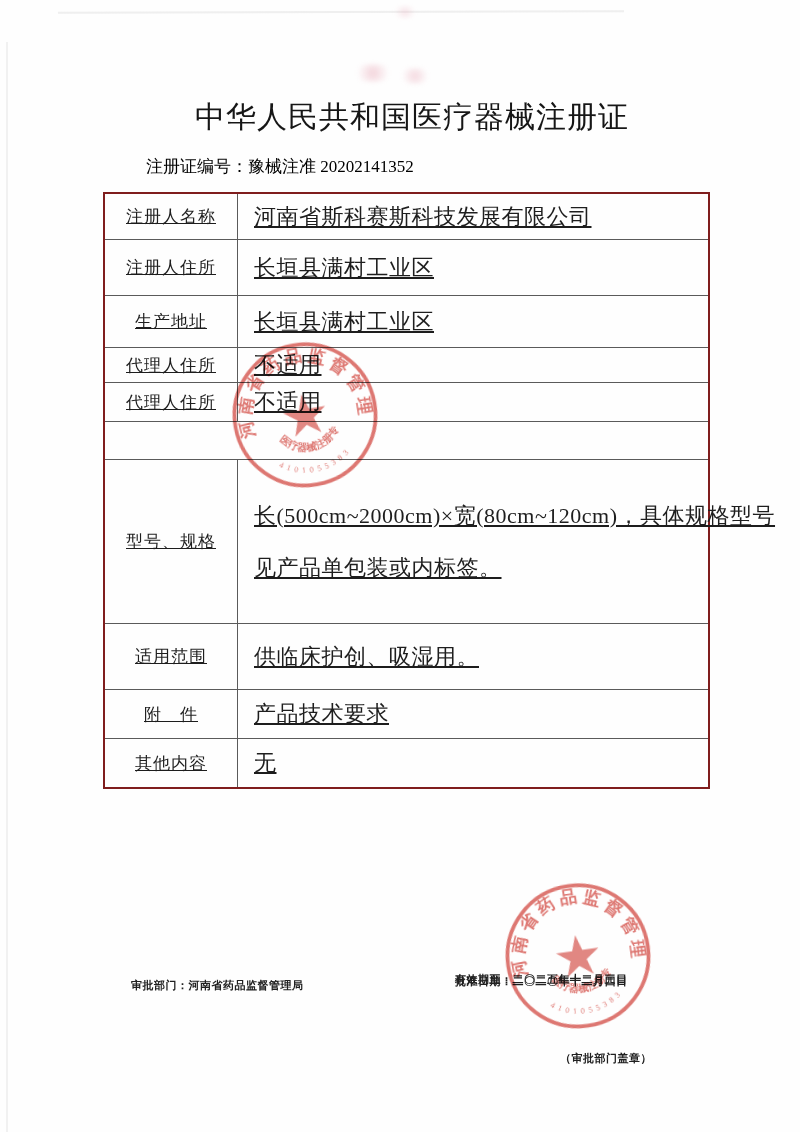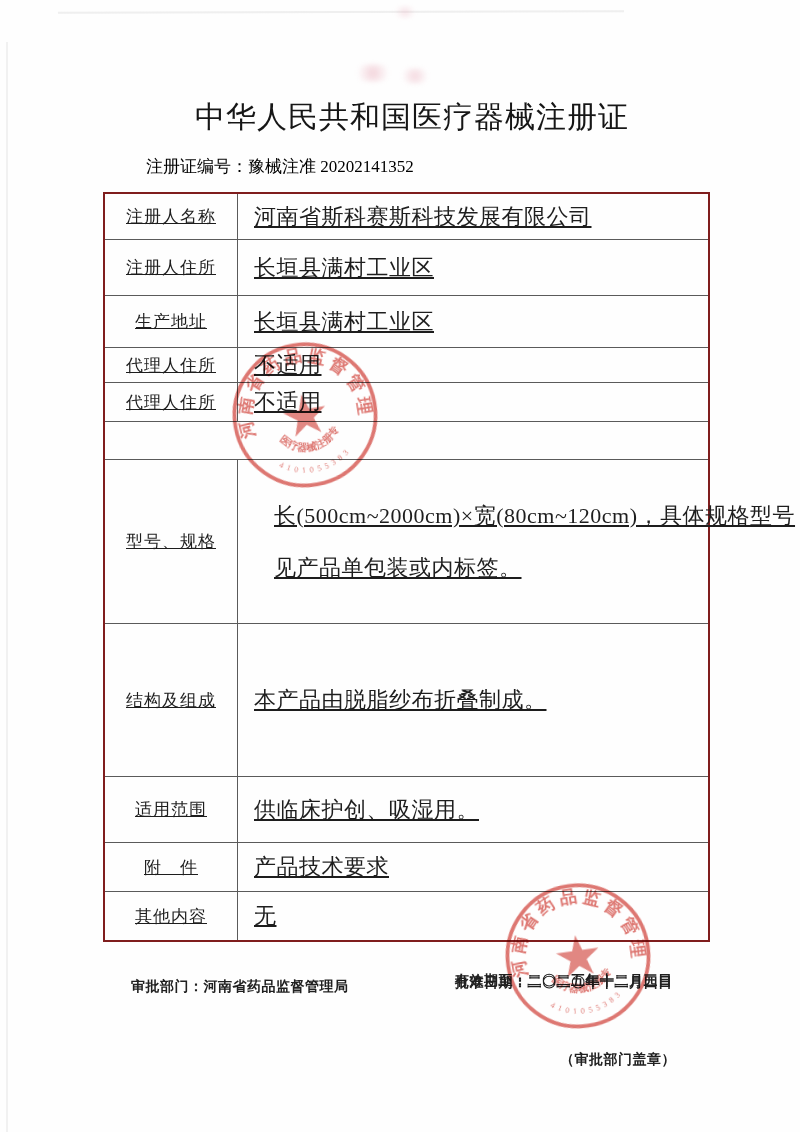--- a/index.html
+++ b/index.html
@@ -38,23 +38,23 @@
     width:132px;flex:0 0 132px;border-right:1px solid #5a5a5a;
     display:flex;align-items:center;justify-content:center;
     font-size:17px;letter-spacing:1px;color:#1e1e1e;text-align:center;
   }
   .vcell{
     flex:1;display:flex;align-items:center;
     padding-left:16px;padding-right:8px;
     font-size:22px;color:#1e1e1e;letter-spacing:.5px;
   }
   .vcell.multiline{flex-direction:column;align-items:flex-start;justify-content:center;}
-  .vcell.multiline .vline{line-height:52px;white-space:nowrap;margin-left:20px;}
+  .vcell.multiline .vline{line-height:52px;white-space:nowrap;}
 
-  .footer-item{position:absolute;font-size:14px;font-weight:600;color:#202020;letter-spacing:.5px;}
+  .footer-item{position:absolute;font-size:11px;font-weight:600;color:#202020;letter-spacing:.5px;}
   .f-dept{top:978px;left:131px;}
   .f-approve{top:974px;left:455px;font-family:Liberation Serif, serif;}
   .f-valid{top:972px;left:455px;}
   .f-sealnote{top:1023px;left:560px;font-weight:600;margin-top:28px;}
 
   .stamp{position:absolute;color:#d6554e;opacity:.8;mix-blend-mode:multiply;filter:blur(.3px);}
   .stamp svg{display:block;}
   .stamp-1{top:340px;left:230px;width:150px;height:150px;transform:rotate(-10deg);}
   .stamp-2{top:881px;left:503px;width:150px;height:150px;transform:rotate(-8deg);}
 </style>
@@ -95,24 +95,20 @@
       <div class="vcell">不适用</div>
     </div>
     <div class="trow" style="height:37px">
     </div>
     <div class="trow" style="height:163px">
       <div class="lcell">型号、规格</div>
       <div class="vcell multiline">
         <div class="vline">长(500cm~2000cm)×宽(80cm~120cm)，具体规格型号</div>
         <div class="vline">见产品单包装或内标签。</div>
       </div>
-    </div>
-    <div class="trow" style="height:152px">
-      <div class="lcell">结构及组成</div>
-      <div class="vcell">本产品由脱脂纱布折叠制成。</div>
     </div>
     <div class="trow" style="height:65px">
       <div class="lcell">适用范围</div>
       <div class="vcell">供临床护创、吸湿用。</div>
     </div>
     <div class="trow" style="height:48px">
       <div class="lcell">附　件</div>
       <div class="vcell">产品技术要求</div>
     </div>
     <div class="trow" style="height:48px">

